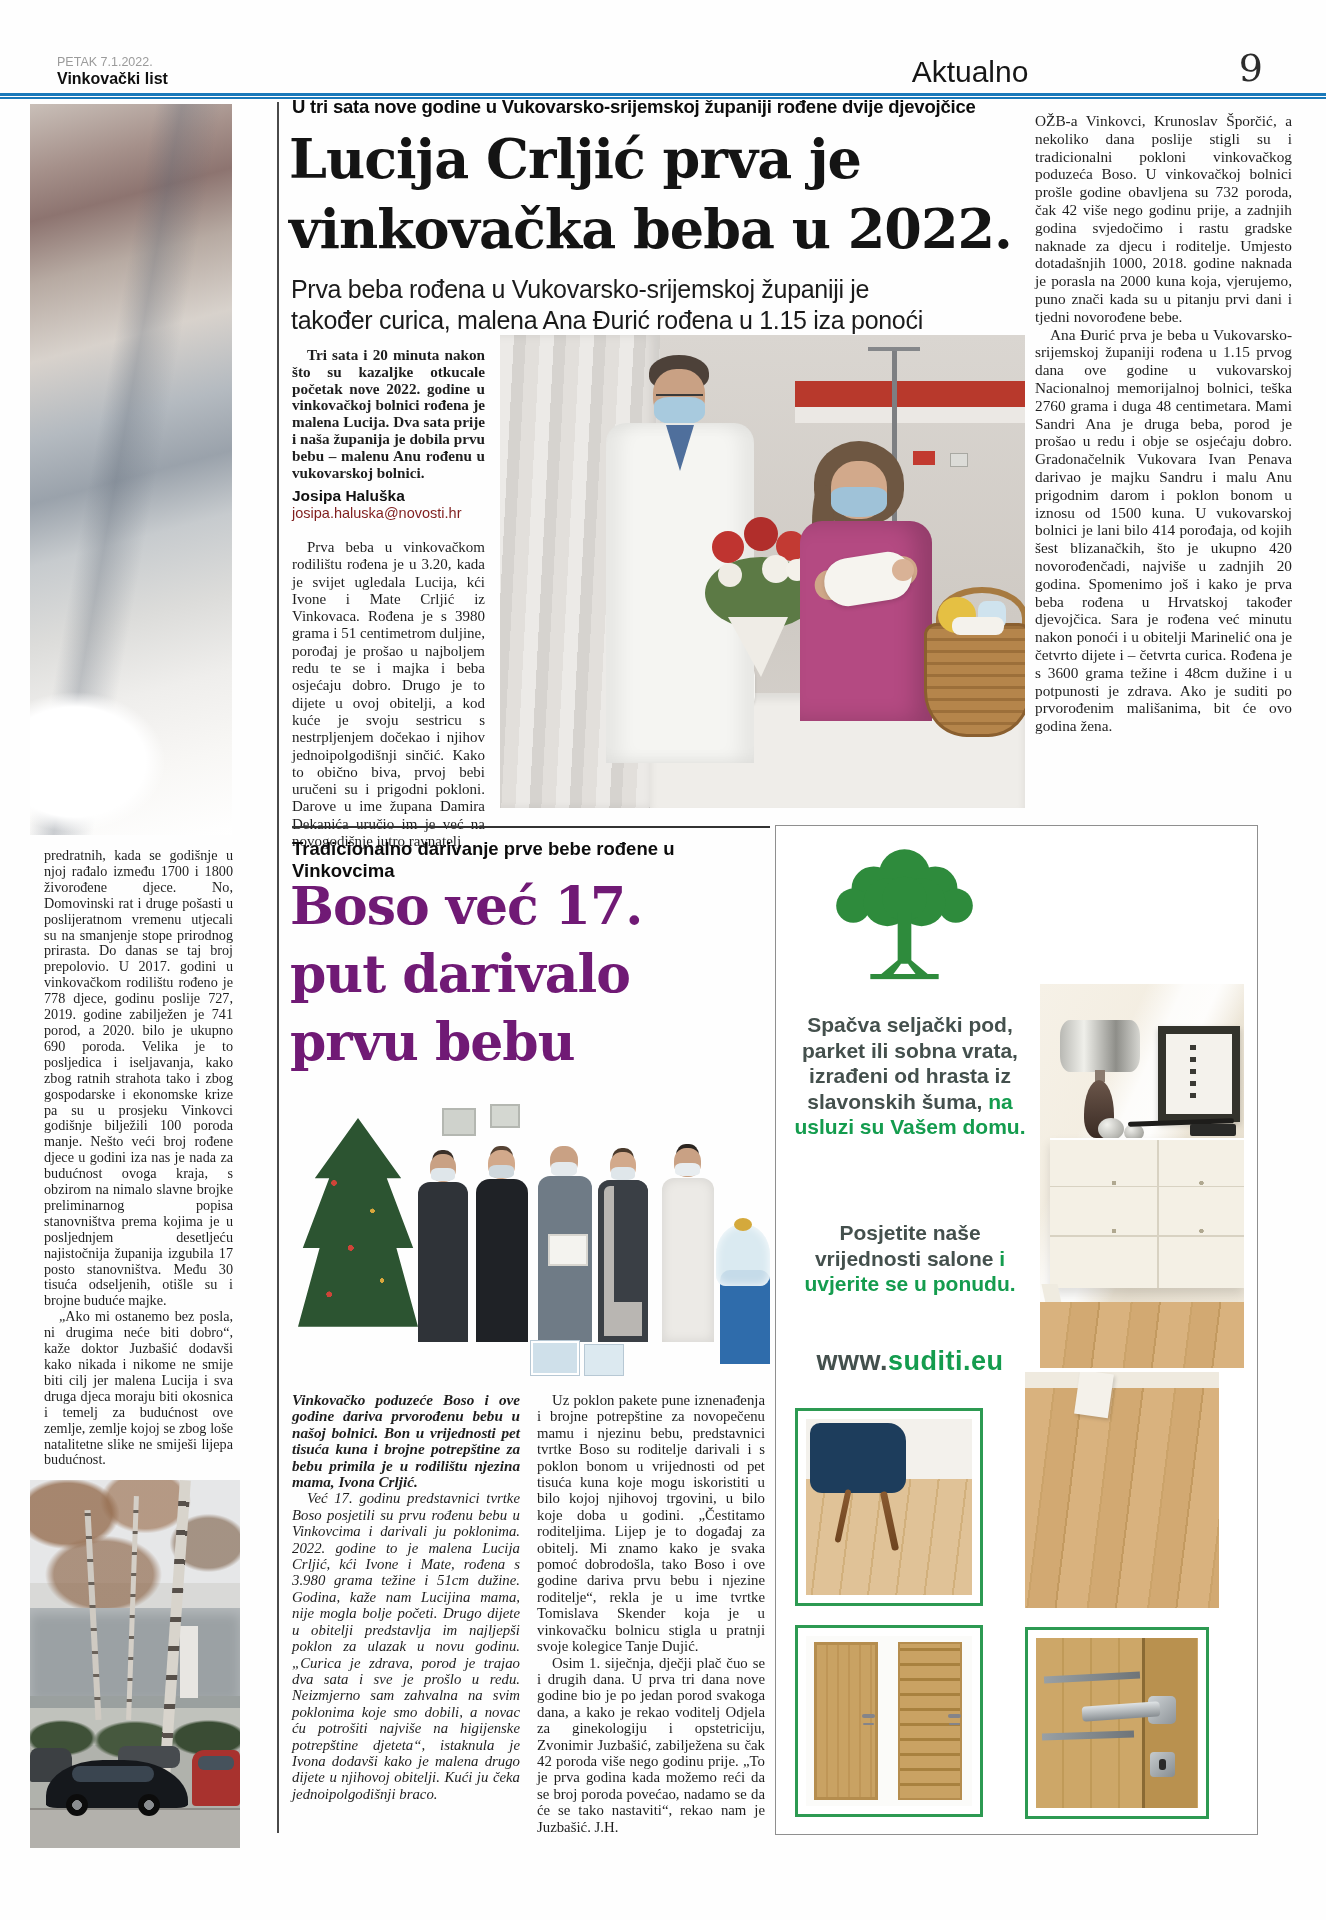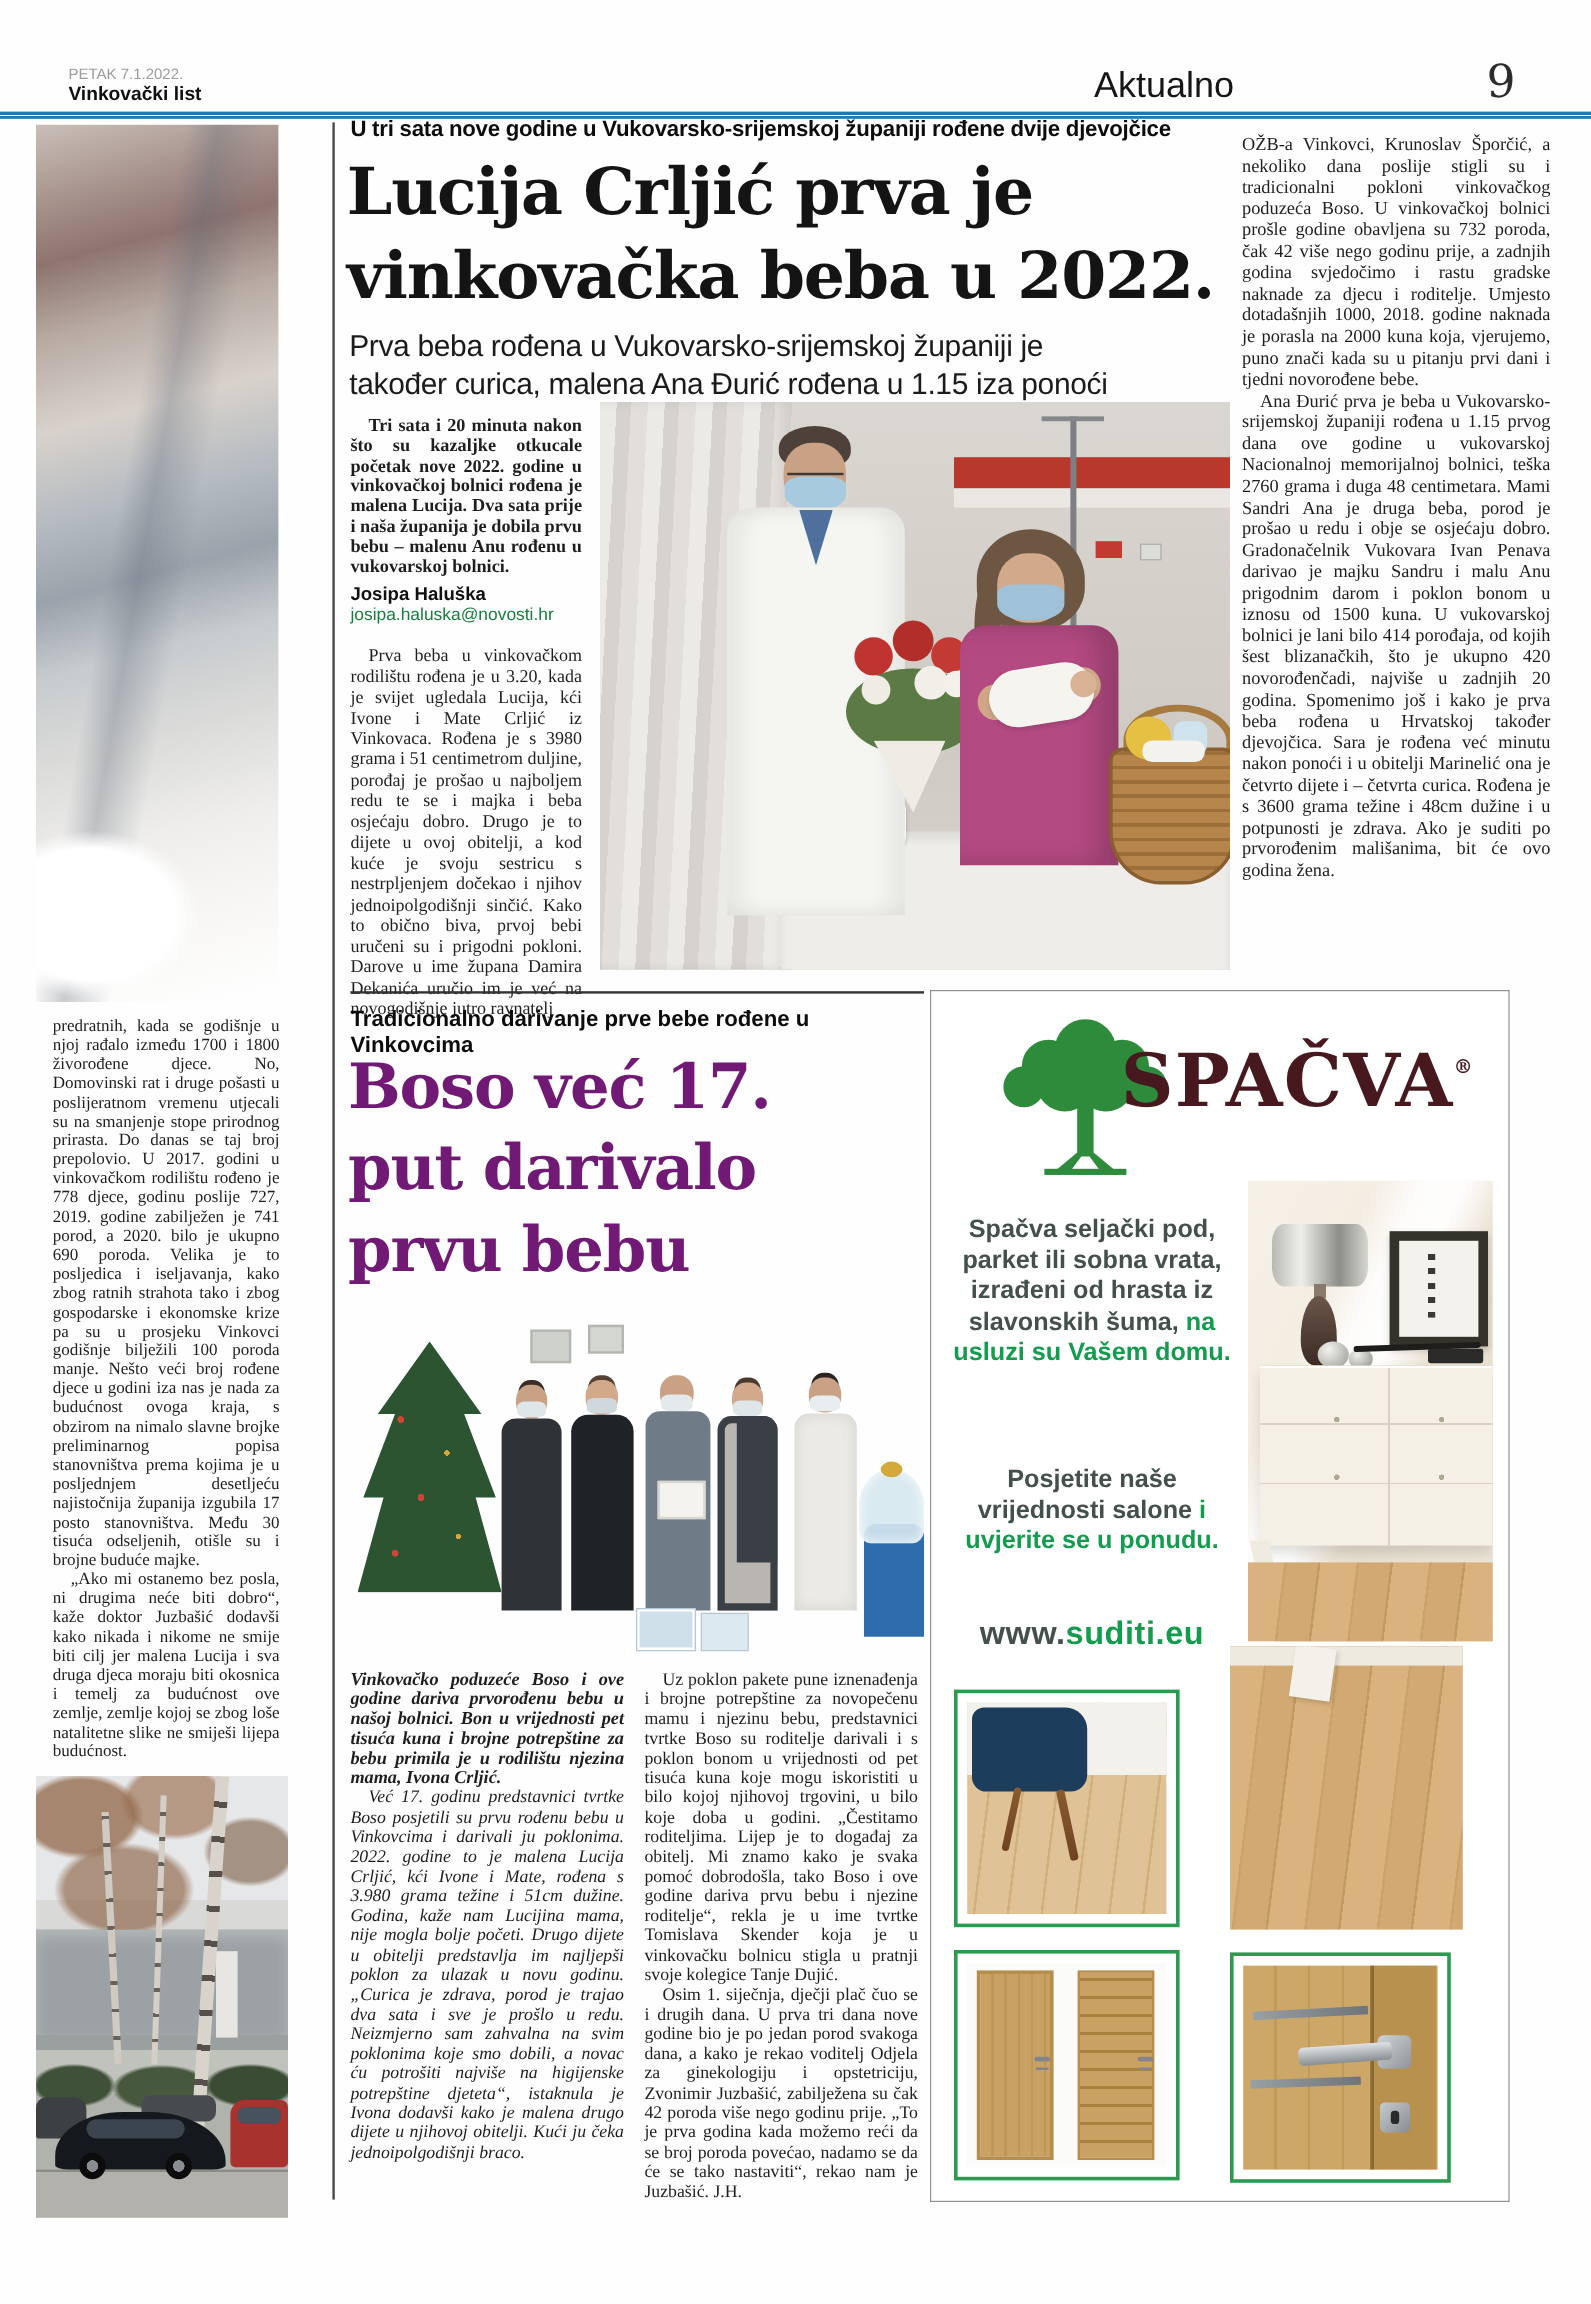--- a/index.html
+++ b/index.html
@@ -24,21 +24,21 @@
   #vrule{left:277px;top:102px;width:2px;height:1731px;background:#4a4a4a;}
   #a2-rule{left:292px;top:826px;width:478px;height:2px;background:#333;}
 
   
   #a1-kicker{left:292px;top:96px;width:740px;font-size:18.5px;font-weight:bold;color:#0c0c0c;letter-spacing:-0.2px;}
   #a1-headline{left:289px;top:124px;width:745px;font-size:54px;line-height:70px;font-weight:bold;
                color:#141414;letter-spacing:-1px;}
   #a1-sub{left:291px;top:274px;width:742px;font-size:25px;line-height:31px;color:#1b1b1b;letter-spacing:-0.3px;}
   #a1-lead{left:292px;top:347px;width:193px;font-size:15.2px;line-height:16.8px;font-weight:bold;}
   #a1-byline-name{left:292px;top:487px;font-size:15.5px;font-weight:bold;color:#111;}
-  #a1-byline-email{left:292px;top:505px;font-size:14.5px;color:#15803d;}
+  #a1-byline-email{left:292px;top:505px;font-size:14.5px;color:#7f1d1d;}
   #a1-col1{left:292px;top:507px;width:193px;font-size:15px;line-height:17.3px;margin-top:32px;}
   #a1-right{left:1035px;top:112px;width:257px;font-size:15.3px;line-height:17.8px;}
   .ind{text-indent:15px;}
 
   
   #leftcol{left:44px;top:848px;width:189px;font-size:14.2px;line-height:15.9px;}
 
   
   #a2-kicker{left:292px;top:838px;width:478px;font-size:18.5px;font-weight:bold;color:#0c0c0c;}
   #a2-headline{left:290px;top:872px;width:480px;font-size:52px;line-height:68px;font-weight:bold;color:#701a75;letter-spacing:-1px;}
@@ -254,21 +254,20 @@
           <circle cx="90" cy="38" r="10"></circle>
         <circle cx="50" cy="36" r="14"></circle>
           <circle cx="70" cy="36" r="14"></circle>
           <circle cx="60" cy="34" r="13"></circle>
         <rect x="56" y="42" width="8" height="30"></rect>
         <path d="M56 70 L44 80 L52 80 L58 72 Z"></path>
           <path d="M64 70 L76 80 L68 80 L62 72 Z"></path>
         <rect x="40" y="78" width="40" height="3"></rect>
       </g>
     </svg>
-    <div id="ad-brand" class="abs"><span>SPAČVA</span><span class="reg">®</span></div>
     <div id="ad-tagline" class="abs sans">
       <span>Spačva seljački pod, parket ili sobna vrata, izrađeni od hrasta iz slavonskih šuma, </span><span class="adgreen">na usluzi su Vašem domu.</span>
     </div>
     <div id="photo-room">
       <div class="abs" style="left:118px;top:42px;width:82px;height:96px;background:#33332c;box-shadow:0 3px 6px rgba(0,0,0,0.2);"></div>
       <div class="abs" style="left:126px;top:50px;width:66px;height:80px;background:#f4f2ec;"></div>
       <div class="abs" style="left:150px;top:58px;width:18px;height:56px;background:repeating-linear-gradient(0deg,#3a3a34 0 5px,rgba(0,0,0,0) 5px 12px);width:6px;"></div>
       <div class="abs" style="left:20px;top:36px;width:80px;height:52px;background:linear-gradient(90deg,#b9b9b4,#efefea 30%,#8e8e89 70%,#d6d6d1);border-radius:10px/16px;"></div>
       <div class="abs" style="left:55px;top:86px;width:10px;height:12px;background:#8a7a6e;"></div>
       <div class="abs" style="left:44px;top:96px;width:30px;height:58px;background:linear-gradient(#6b564a,#3a2b24);border-radius:50% 50% 40% 40%/60% 60% 35% 35%;"></div>

